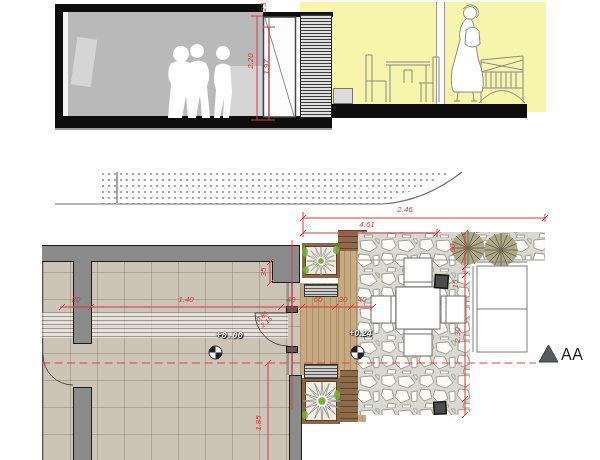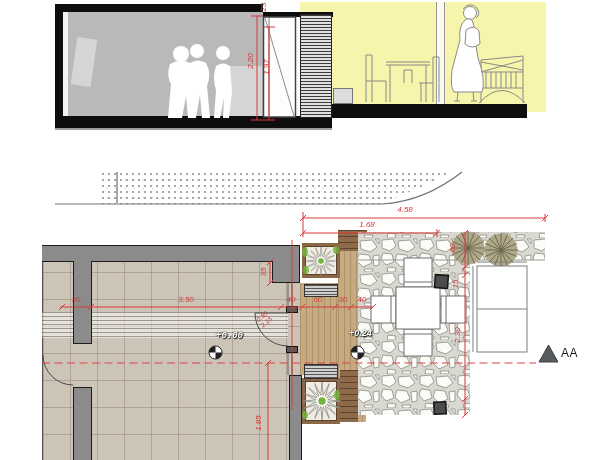--- a/index.html
+++ b/index.html
@@ -236,39 +236,39 @@
     <polygon points="539,362 558,362 548.5,345" fill="#565b60" stroke="#3c4044"></polygon>
 
     <use href="#lvlmark" x="208" y="345" width="15" height="15"></use>
     <use href="#lvlmark" x="350" y="345" width="15" height="15"></use>
   </svg>
 
   <div class="dim vdim" style="left:256px;top:2px;width:16px;">23</div>
   <div class="dim vdim" style="left:238px;top:56px;width:26px;">2.20</div>
   <div class="dim vdim" style="left:254px;top:62px;width:26px;">1.97</div>
 
-  <div class="dim" style="left:390px;top:205px;width:30px;">4.58</div>
-  <div class="dim" style="left:352px;top:220px;width:30px;">1.68</div>
+  <div class="dim" style="left:390px;top:205px;width:30px;">2.46</div>
+  <div class="dim" style="left:352px;top:220px;width:30px;">4.61</div>
 
   <div class="dim" style="left:64px;top:295px;width:24px;">30</div>
-  <div class="dim" style="left:168px;top:295px;width:36px;">3.50</div>
+  <div class="dim" style="left:168px;top:295px;width:36px;">1.40</div>
   <div class="dim" style="left:279px;top:295px;width:24px;">40</div>
   <div class="dim" style="left:306px;top:295px;width:24px;">60</div>
   <div class="dim" style="left:331px;top:295px;width:24px;">30</div>
   <div class="dim" style="left:350px;top:295px;width:24px;">40</div>
 
   <div class="dim vdim" style="left:255px;top:267px;width:18px;">35</div>
   <div class="dim vdim" style="left:444px;top:243px;width:18px;">60</div>
   <div class="dim vdim" style="left:448px;top:279px;width:16px;">15</div>
   <div class="dim vdim" style="left:445px;top:330px;width:26px;">2.30</div>
   <div class="dim vdim" style="left:246px;top:418px;width:26px;">1.85</div>
 
   <div class="dim" style="left:250px;top:312px;width:28px;font-size:6.5px;line-height:7px;transform:rotate(-40deg);">
     <div>0.85</div>
     <div>2.15</div>
   </div>
 
   <div class="lvl" style="left:216px;top:331px;font-family:Liberation Mono, monospace;">+0.00</div>
   <div class="lvl" style="left:349px;top:328px;">+0.24</div>
 
-  <div class="abs" style="left:561px;top:346px;font-size:12px;color:#1a1a1a;z-index:30;letter-spacing:0.5px;">AA</div>
+  <div class="abs" style="left:561px;top:346px;font-size:16px;color:#1a1a1a;z-index:30;letter-spacing:0.5px;">AA</div>
 
 </div>
 
 </body></html>

